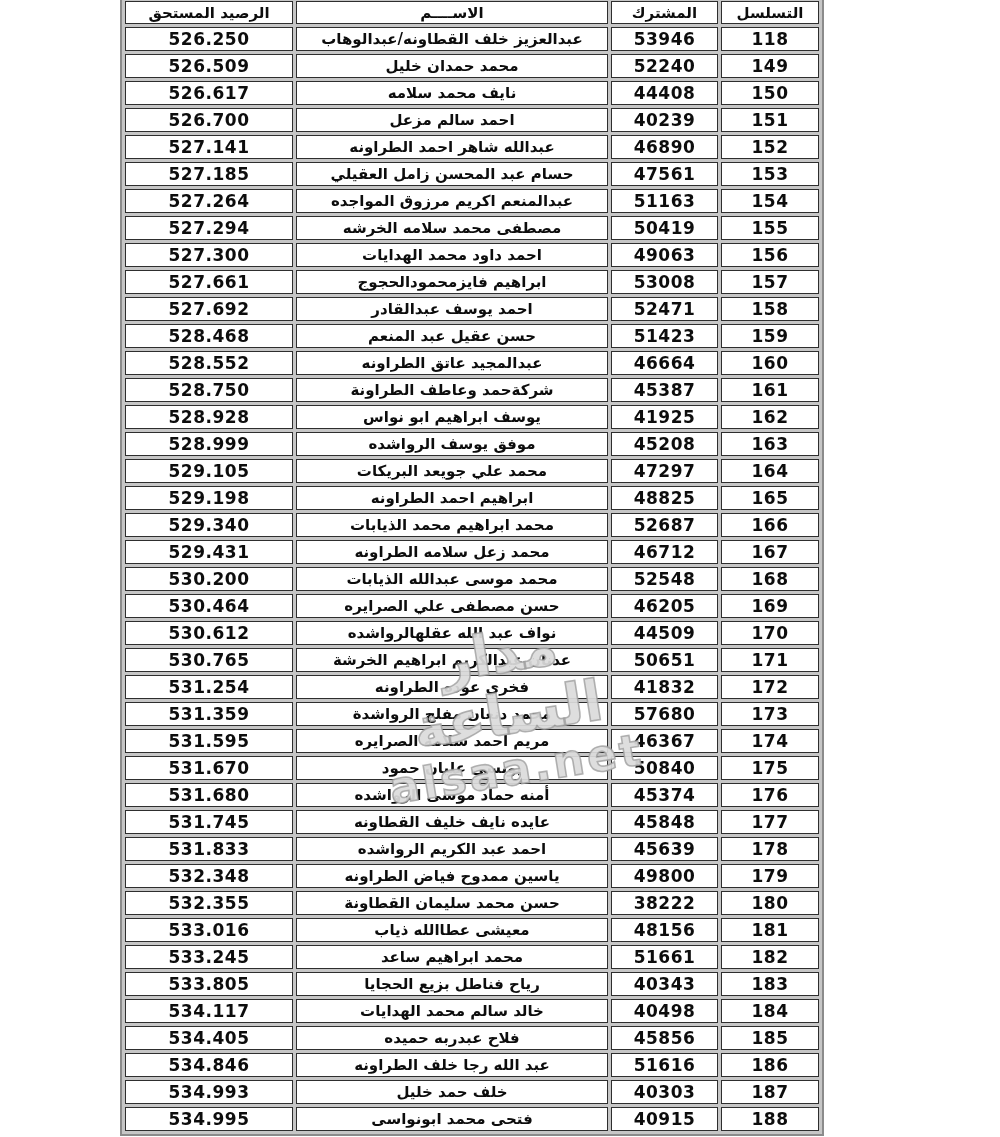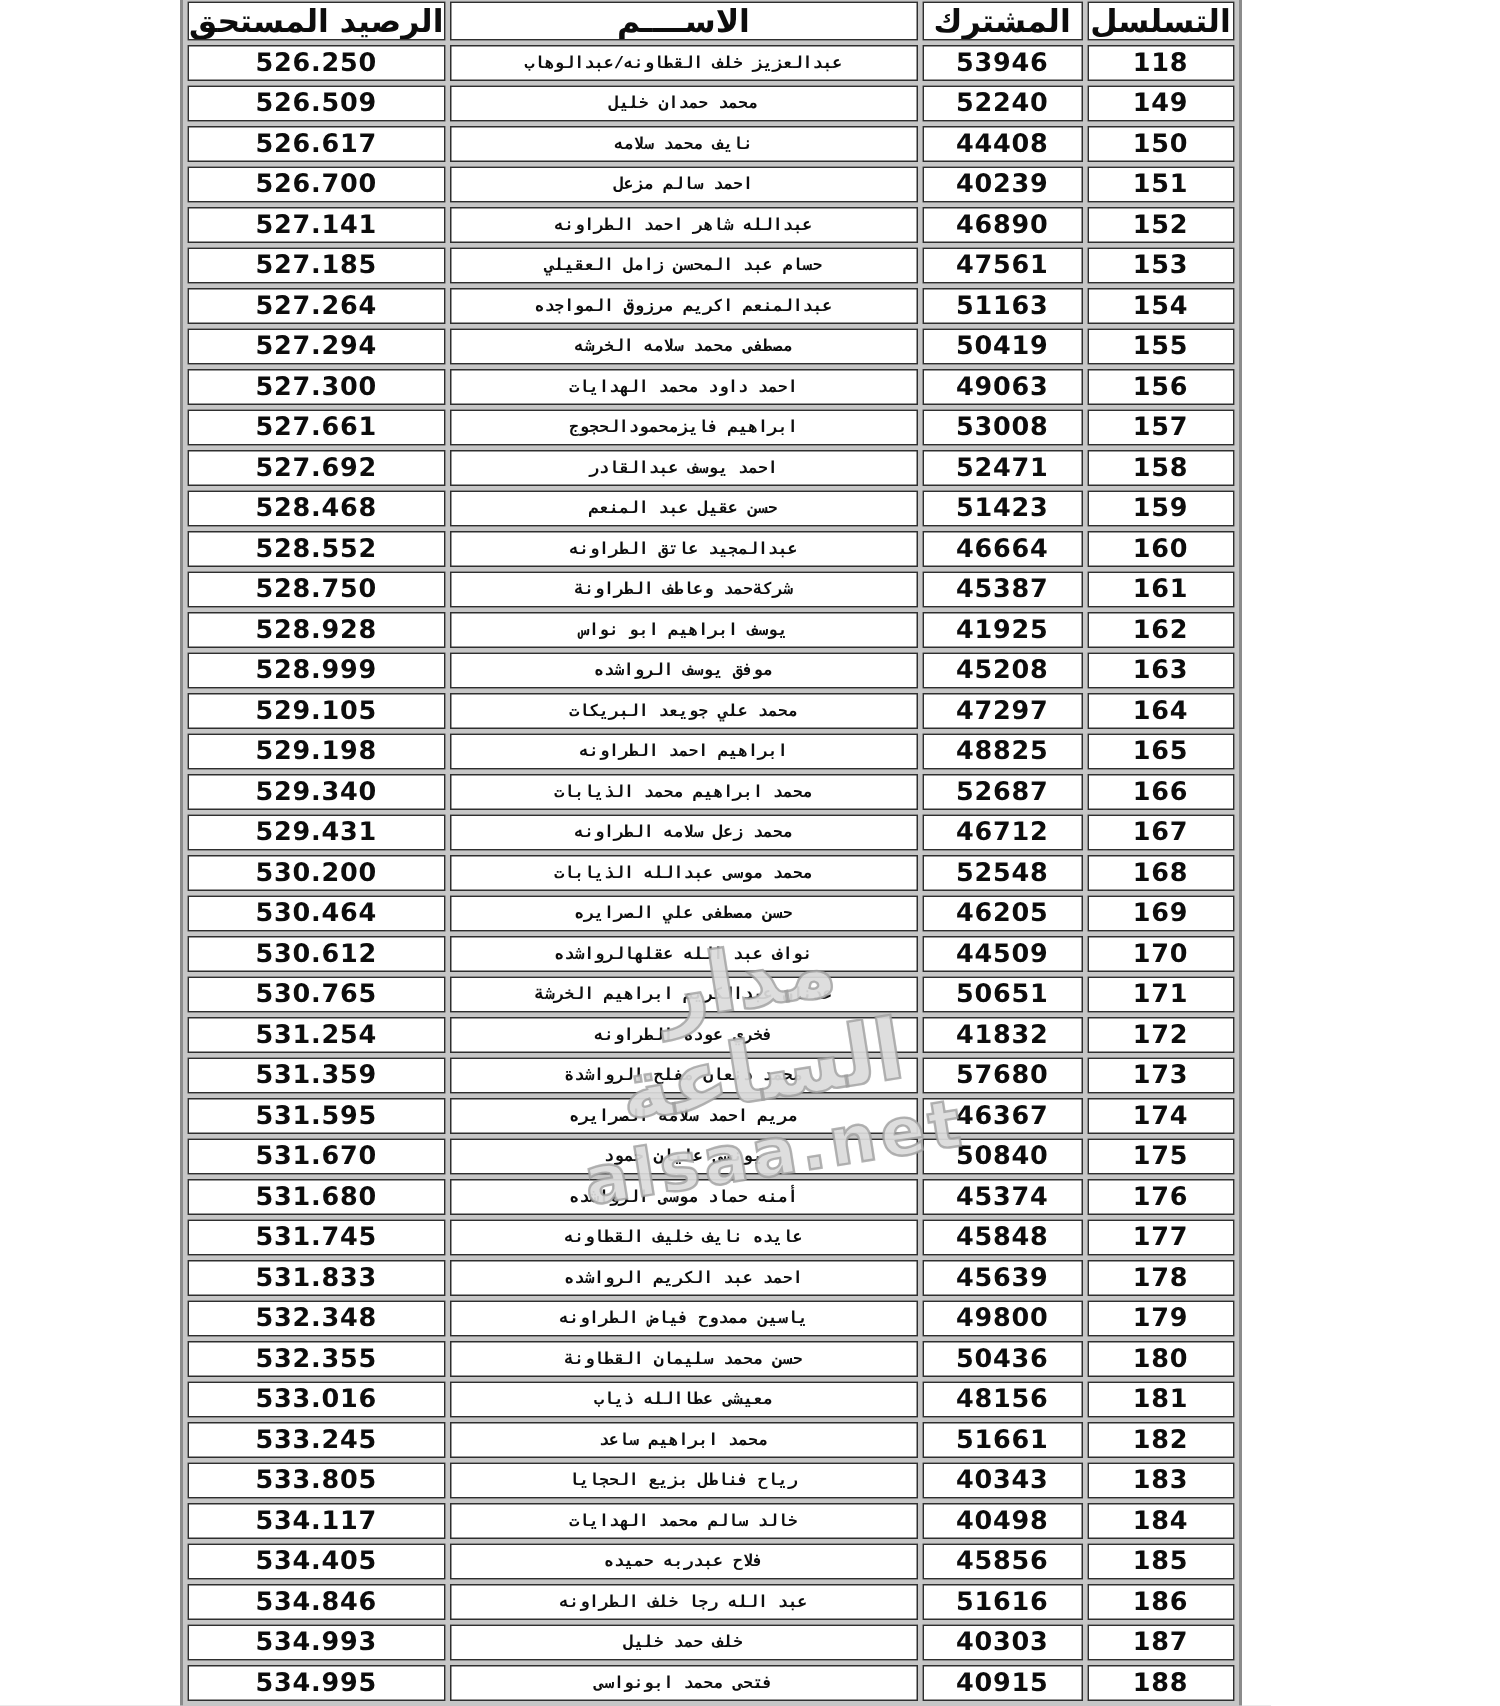--- a/index.html
+++ b/index.html
@@ -24,24 +24,24 @@
     border:1.5px solid #2e2e2e;
     text-align:center;
     vertical-align:middle;
     padding:0;
     font-weight:bold;
     color:#0d0d0d;
     white-space:nowrap;
     overflow:hidden;
     box-sizing:border-box;
   }
-  .doc-table th { height:23px; font-size:21px; }
+  .doc-table th { height:23px; font-size:15px; }
   .doc-table td { height:24px; }
   .cell-num  { font-size:17px; letter-spacing:0.5px; font-family:"DejaVu Sans",sans-serif; }
-  .cell-name { font-size:11px;font-family:Liberation Mono, monospace; }
+  .cell-name { font-size:15px; }
 
   .watermark {
     position:absolute; left:352px; top:622px; width:310px;
     transform:rotate(-9deg);
     text-align:center;
     pointer-events:none;
     z-index:5;
     user-select:none;
   }
   .wm-line1 {
@@ -266,21 +266,21 @@
           <td class="cell-num">531.833</td>
         </tr>
         <tr>
           <td class="cell-num">179</td>
           <td class="cell-num">49800</td>
           <td class="cell-name">ياسين ممدوح فياض الطراونه</td>
           <td class="cell-num">532.348</td>
         </tr>
         <tr>
           <td class="cell-num">180</td>
-          <td class="cell-num">50436</td>
+          <td class="cell-num">38222</td>
           <td class="cell-name">حسن محمد سليمان القطاونة</td>
           <td class="cell-num">532.355</td>
         </tr>
         <tr>
           <td class="cell-num">181</td>
           <td class="cell-num">48156</td>
           <td class="cell-name">معيشى عطاالله ذياب</td>
           <td class="cell-num">533.016</td>
         </tr>
         <tr>

